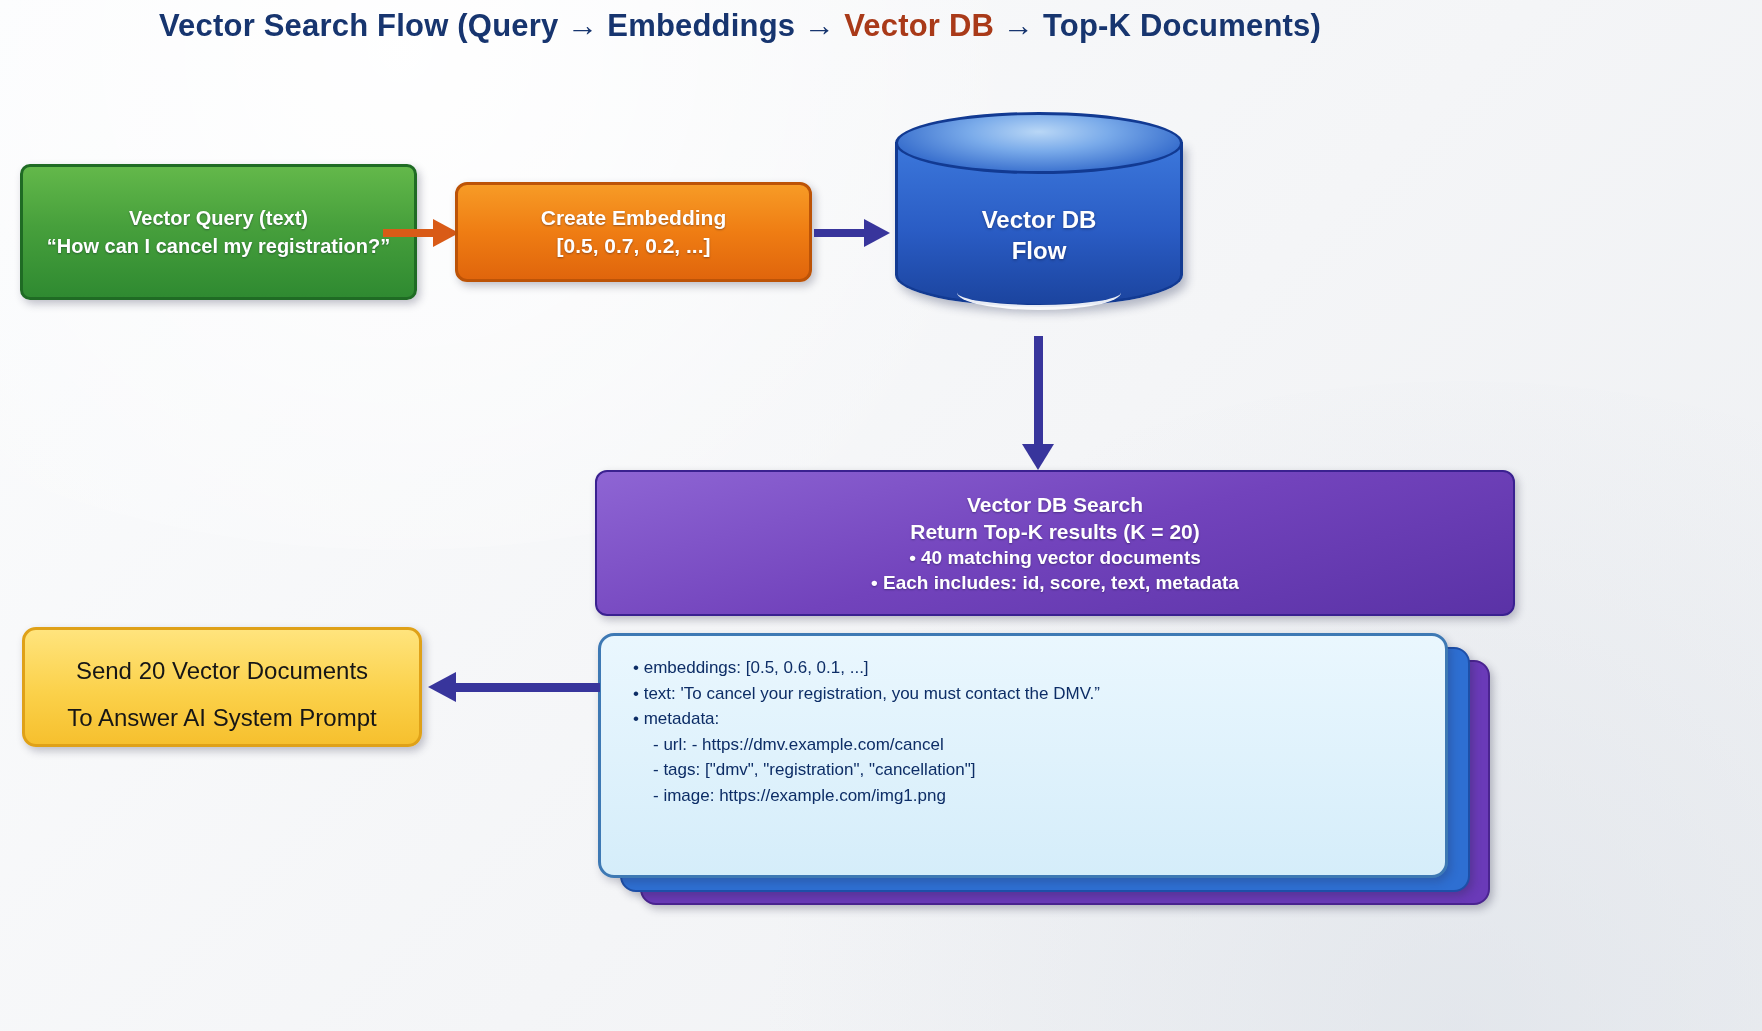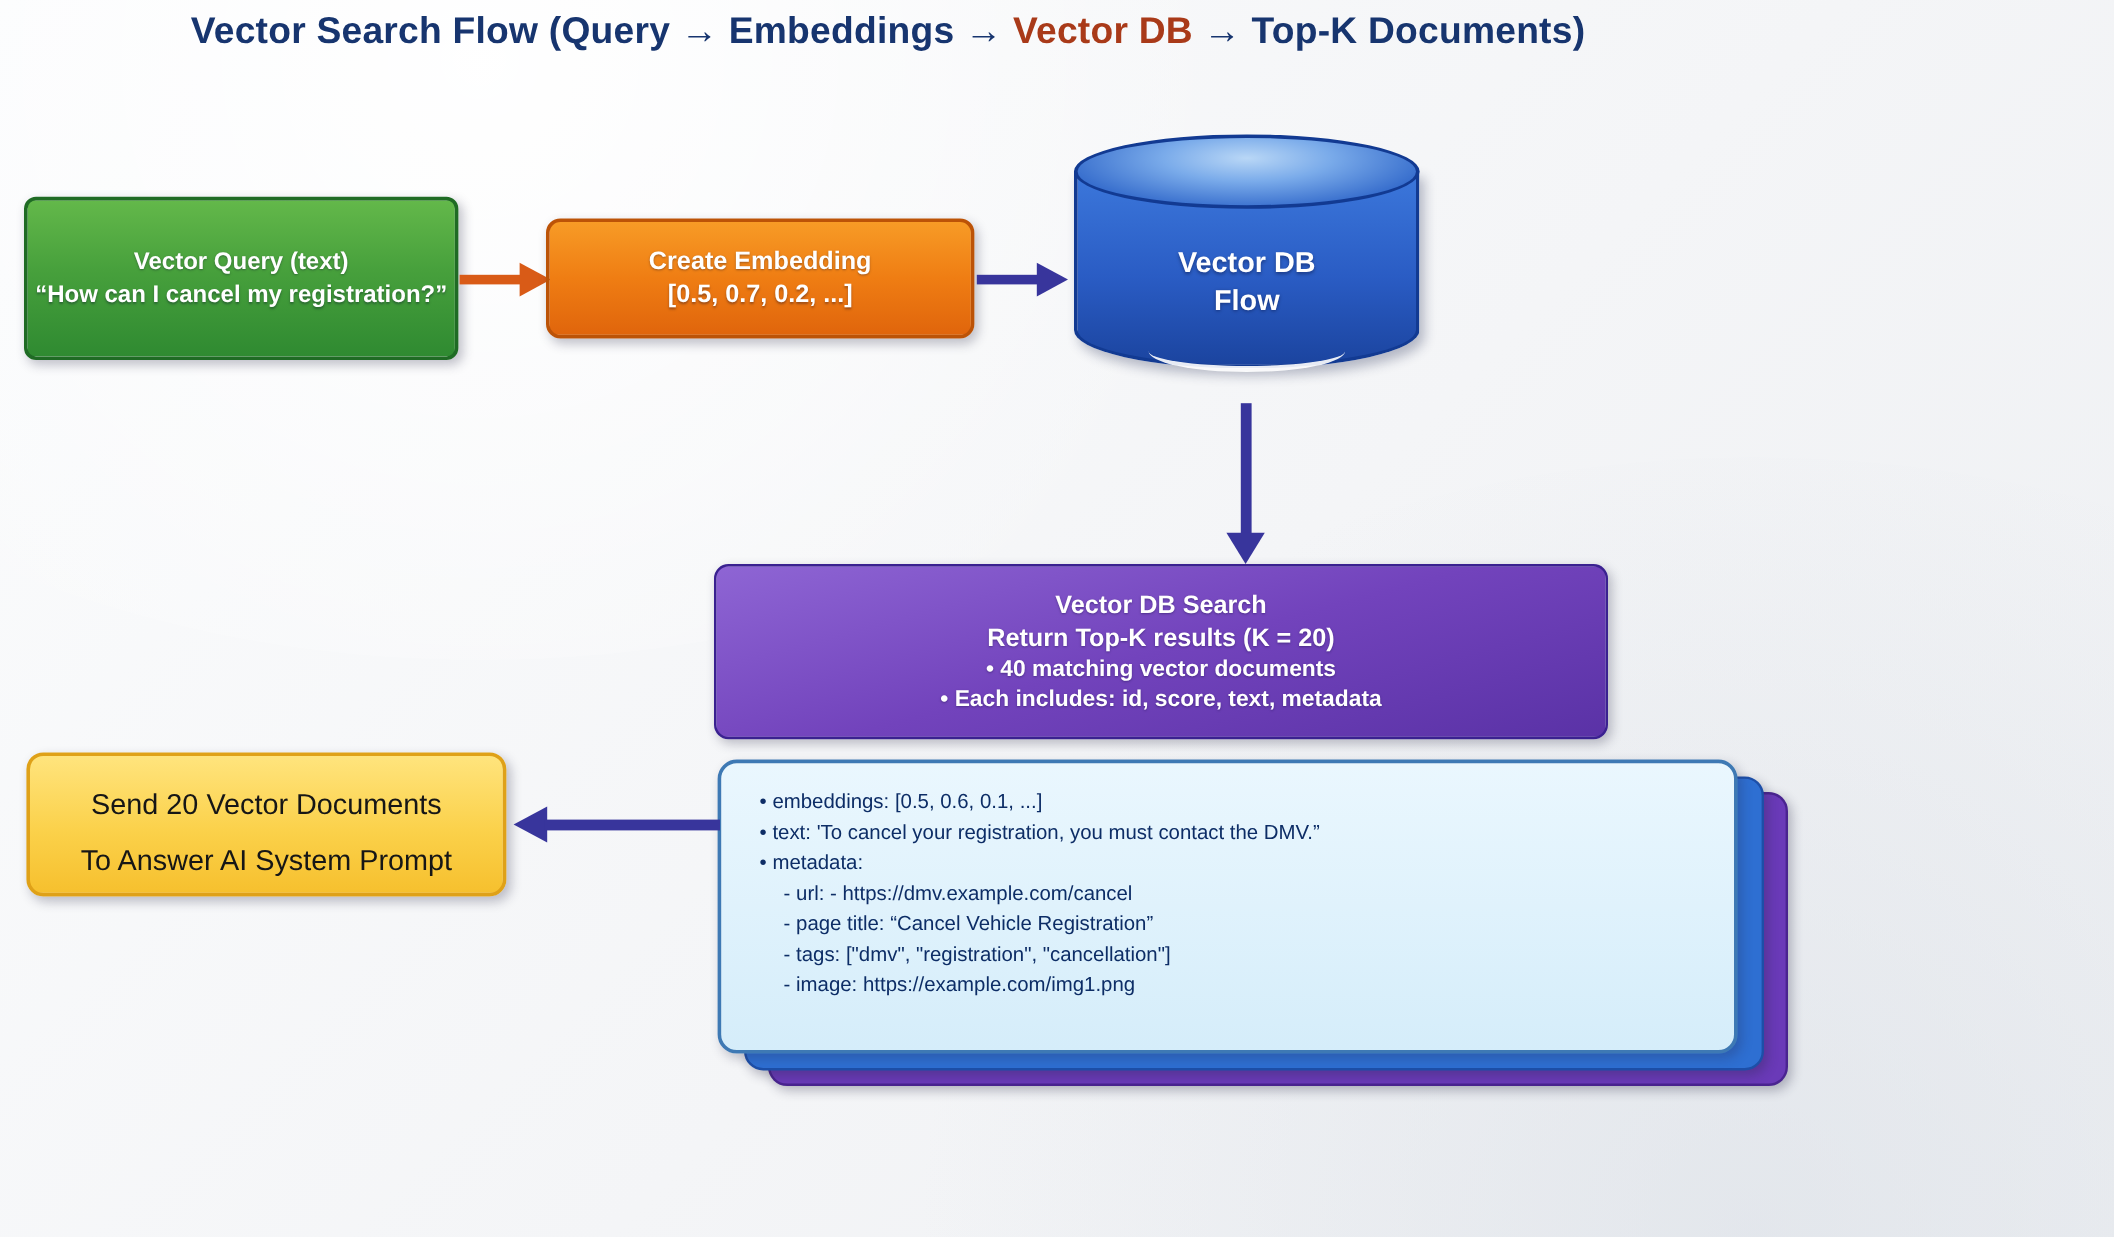--- a/index.html
+++ b/index.html
@@ -28,35 +28,35 @@
 
   
   .box {
     position: absolute; display: flex; flex-direction: column;
     align-items: center; justify-content: center; box-sizing: border-box;
     box-shadow: 3px 4px 9px rgba(40,40,70,0.28);
   }
   .node-text { color: #ffffff; text-shadow: 0 1px 2px rgba(0,0,40,0.35); text-align: center; }
 
   .green-box {
-    left: 20px; top: 164px; width: 362px; height: 136px; border-radius: 10px;
+    left: 20px; top: 164px; width: 397px; height: 136px; border-radius: 10px;
     border: 3px solid #1f6b24; gap: 5px;
     background: linear-gradient(180deg, #63b84a 0%, #47a03c 45%, #2f8a31 100%);
   }
   .g-line { font-size: 20px; font-weight: 600; }
 
   .orange-box {
     left: 455px; top: 182px; width: 357px; height: 100px; border-radius: 12px;
     border: 3px solid #bc5307; gap: 4px;
     background: linear-gradient(180deg, #f79b26 0%, #ef7d13 50%, #e0650c 100%);
   }
   .o-line { font-size: 21px; font-weight: 700; }
 
   .purple-box {
-    left: 595px; top: 470px; width: 745px; height: 146px; border-radius: 12px;
+    left: 595px; top: 470px; width: 920px; height: 146px; border-radius: 12px;
     border: 2px solid #3a2190; gap: 3px;
     background: linear-gradient(165deg, #8e65d4 0%, #7243bc 50%, #5a32a6 100%);
   }
   .p-big   { font-size: 21px; font-weight: 700; }
   .p-small { font-size: 19px; font-weight: 700; }
 
   .yellow-box {
     left: 22px; top: 627px; width: 400px; height: 120px; border-radius: 14px;
     border: 3px solid #dfa118; gap: 5px;
     background: linear-gradient(180deg, #ffe47d 0%, #fbd14a 55%, #f6c02e 100%);
@@ -187,21 +187,20 @@
   </div>
 
   <div class="stack-card stack-purple"></div>
   <div class="stack-card stack-blue"></div>
 
   <div class="doc-card">
     <div class="d-line">• embeddings: [0.5, 0.6, 0.1, ...]</div>
     <div class="d-line">• text: 'To cancel your registration, you must contact the DMV.”</div>
     <div class="d-line">• metadata:</div>
     <div class="d-line sub">- url: - https://dmv.example.com/cancel</div>
-    <div class="d-line sub">- page title: “Cancel Vehicle Registration”</div>
     <div class="d-line sub">- tags: ["dmv", "registration", "cancellation"]</div>
     <div class="d-line sub">- image: https://example.com/img1.png</div>
   </div>
 
   <div class="box yellow-box">
     <div class="y-line">Send 20 Vector Documents</div>
     <div class="y-line">To Answer AI System Prompt</div>
   </div>
 
   <div class="arrow arrow-left">

